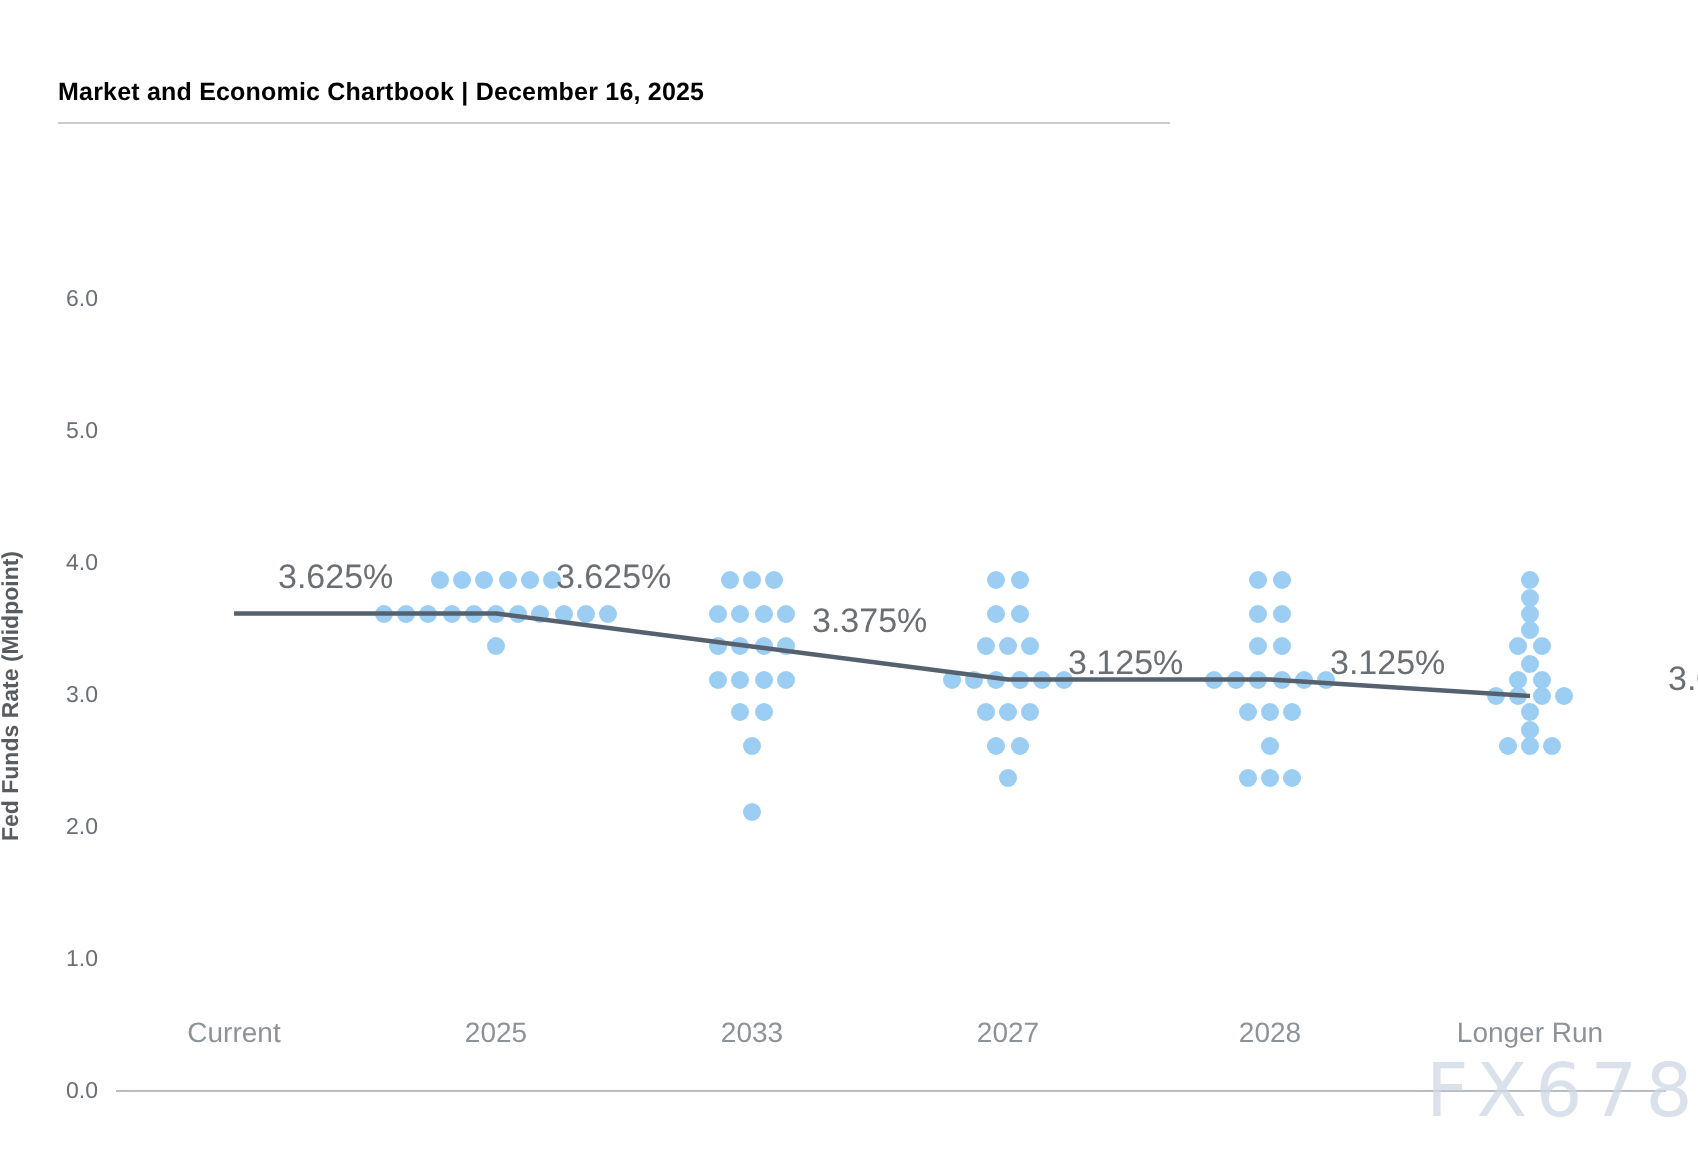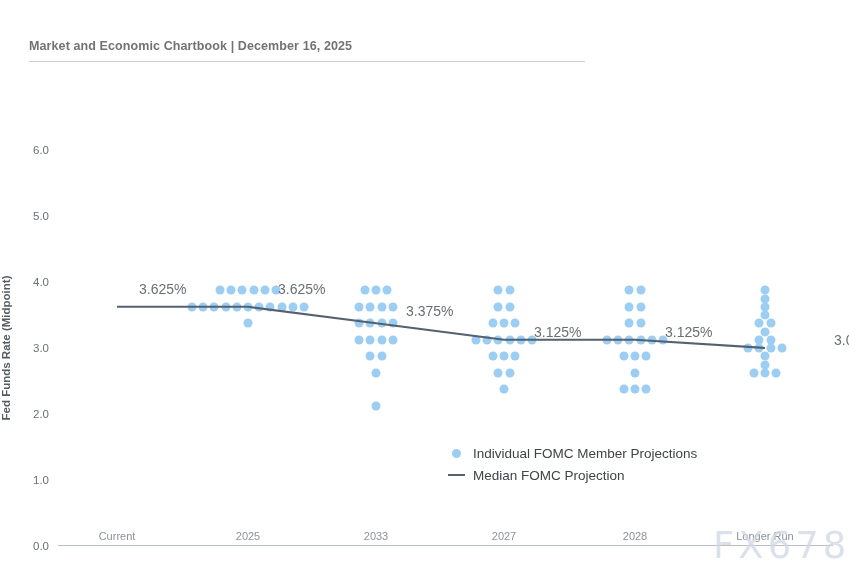--- a/index.html
+++ b/index.html
@@ -9,21 +9,21 @@
     font-family:"Liberation Sans", sans-serif;
     color:#3b3b3b;
     overflow:hidden;
     position:relative;
   }
   #root{position:relative;width:849px;height:581px;}
 
   
   .kicker{
     position:absolute;left:29px;top:39px;
-    font-size:12.5px;font-weight:700;color:#737373;
+    font-size:12.5px;font-weight:700;color:#000000;
     letter-spacing:.1px;white-space:nowrap;
   }
   .kicker-rule{
     position:absolute;left:29px;top:61px;width:556px;height:1px;
     background:#c9cdd2;
   }
   .maintitle{
     position:absolute;left:27px;top:70px;
     font-size:31px;font-weight:400;color:#3f4448;
     letter-spacing:-.2px;white-space:nowrap;
@@ -50,36 +50,36 @@
     position:absolute;right:100%;margin-right:9px;
     font-size:11.5px;color:#6a6f74;
     transform:translateY(-50%);
     white-space:nowrap;text-align:right;
   }
   .xaxis-line{
     position:absolute;left:0;bottom:0;width:775px;height:1.3px;
     background:#b9bec3;
   }
   .xtick{
-    position:absolute;bottom:4px;
-    font-size:11px;color:#8d9297;
+    position:absolute;bottom:22px;
+    font-size:14px;color:#8d9297;
     transform:translateX(-50%);
     white-space:nowrap;
   }
 
   
   .dot{
     position:absolute;width:9px;height:9px;border-radius:50%;
     background:#9ccdf2;
     transform:translate(-50%,-50%);
   }
   
   .medlabel{
     position:absolute;
-    font-size:14px;color:#6a6f74;
+    font-size:17px;color:#6a6f74;
     transform:translateY(-50%);
     white-space:nowrap;
   }
 
   
   #legend{position:absolute;left:392px;top:292px;}
   .legrow{display:flex;align-items:center;height:22px;}
   .legdot{
     width:9px;height:9px;border-radius:50%;background:#9ccdf2;
     margin-left:2px;margin-right:12px;flex:none;
@@ -219,30 +219,20 @@
       </svg>
     <div id="medlabels">
         <div class="medlabel" style="left: 81px; top: 138.75px;">3.625%</div>
         <div class="medlabel" style="left: 220px; top: 138.75px;">3.625%</div>
         <div class="medlabel" style="left: 348px; top: 161.25px;">3.375%</div>
         <div class="medlabel" style="left: 476px; top: 181.75px;">3.125%</div>
         <div class="medlabel" style="left: 607px; top: 181.75px;">3.125%</div>
         <div class="medlabel" style="left: 776px; top: 190px;">3.000%</div>
       </div>
 
-    <div id="legend">
-      <div class="legrow">
-        <span class="legdot"></span>
-        <span class="legtxt">Individual FOMC Member Projections</span>
-      </div>
-      <div class="legrow">
-        <span class="legline"></span>
-        <span class="legtxt">Median FOMC Projection</span>
-      </div>
-    </div>
 
     <div class="xaxis-line"></div>
     <div id="xticks">
         <div class="xtick" style="left: 59px;">Current</div>
         <div class="xtick" style="left: 190px;">2025</div>
         <div class="xtick" style="left: 318px;">2033</div>
         <div class="xtick" style="left: 446px;">2027</div>
         <div class="xtick" style="left: 577px;">2028</div>
         <div class="xtick" style="left: 707px;">Longer Run</div>
       </div>

